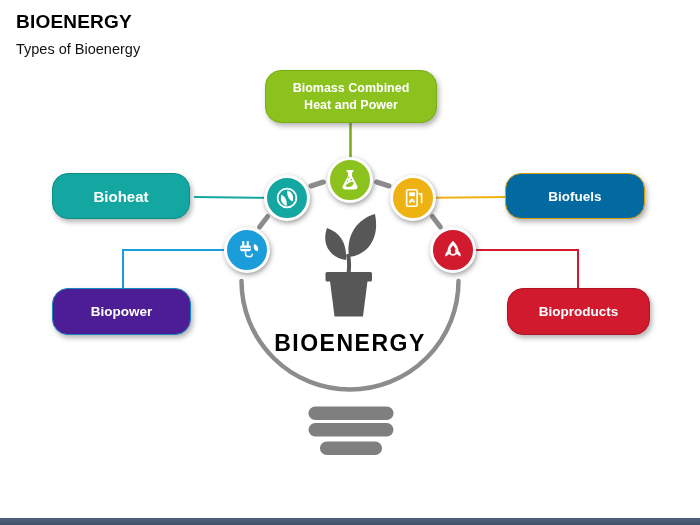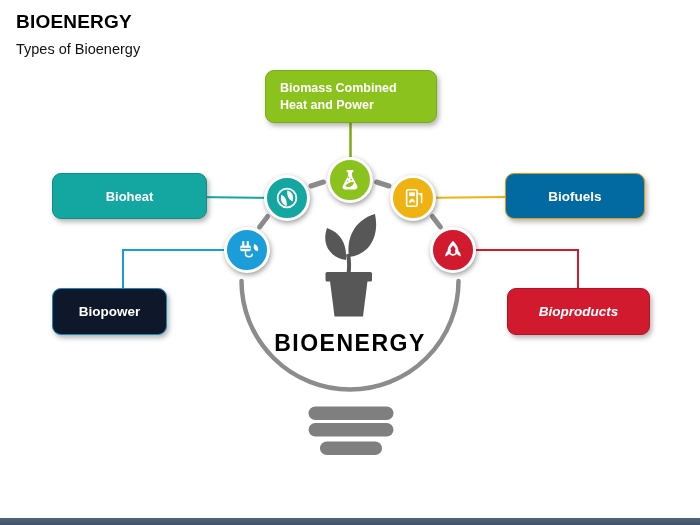--- a/index.html
+++ b/index.html
@@ -5,32 +5,32 @@
   * { margin:0; padding:0; box-sizing:border-box; }
   body { font-family:"Liberation Sans", sans-serif; background:#fff; }
   .slide { position:relative; width:700px; height:525px; background:#ffffff; overflow:hidden; }
 
   .title { position:absolute; left:16px; top:11px; font-size:19px; font-weight:700; color:#000; letter-spacing:.2px; }
   .subtitle { position:absolute; left:16px; top:41px; font-size:14.5px; font-weight:400; color:#111;text-align:right; }
 
   .decor { position:absolute; left:0; top:0; z-index:1; }
 
   .box { position:absolute; z-index:3; display:flex; align-items:center; justify-content:center;
-         text-align:left; color:#fff; font-weight:700; border-radius:9px;
+         text-align:center; color:#fff; font-weight:700; border-radius:16px;
          box-shadow:2px 3px 5px rgba(70,70,70,.4); }
   .box-chp        { left:265px; top:70px;  width:172px; height:53px; font-size:12.5px; line-height:1.35;
                     background:#8CC21D; border:1.5px solid #79AC15; padding:0 14px; }
-  .box-bioheat    { left:52px;  top:173px; width:155px; height:46px; font-size:13px;
+  .box-bioheat    { left:52px;  top:173px; width:138px; height:46px; font-size:15px;
                     background:#14A7A1; border:1.5px solid #0F8D88; }
   .box-biofuels   { left:505px; top:173px; width:140px; height:46px; font-size:13.5px;
                     background:#0369a1; border:1.5px solid #D89F0C; }
-  .box-biopower   { left:52px;  top:288px; width:115px; height:47px; font-size:13.5px;
-                    background:#0f172a; border:1.5px solid #1688BF; }
+  .box-biopower   { left:52px;  top:288px; width:139px; height:47px; font-size:13.5px;
+                    background:#4c1d95; border:1.5px solid #1688BF; }
   .box-bioproducts{ left:507px; top:288px; width:143px; height:47px; font-size:13.5px;
-                    background:#D11A2E; border:1.5px solid #B01226;font-style:italic; }
+                    background:#D11A2E; border:1.5px solid #B01226; }
 
   .circle { position:absolute; z-index:4; width:46px; height:46px; border-radius:50%;
             border:3px solid #fff; display:flex; align-items:center; justify-content:center;
             box-shadow:1px 2px 5px rgba(60,60,60,.5); }
   .c-chp        { left:327px; top:157px; background:#8CC21D; }
   .c-bioheat    { left:264px; top:175px; background:#14A7A1; }
   .c-biofuels   { left:390px; top:175px; background:#EFB213; }
   .c-biopower   { left:224px; top:227px; background:#1B9DD9; }
   .c-bioproducts{ left:430px; top:227px; background:#D11A2E; }
   .circle svg { width:30px; height:30px; display:block; }

